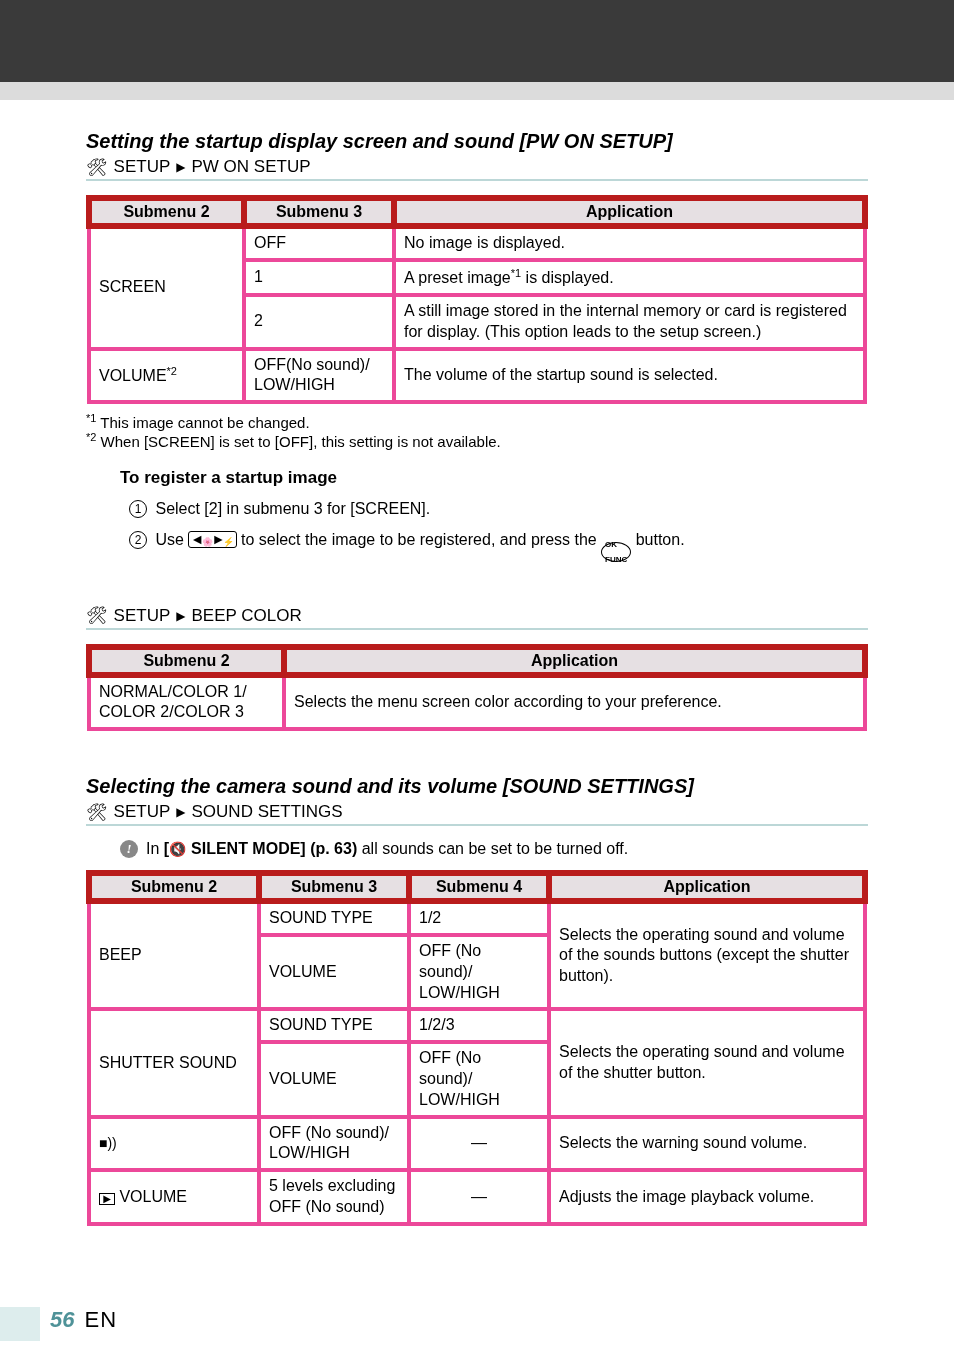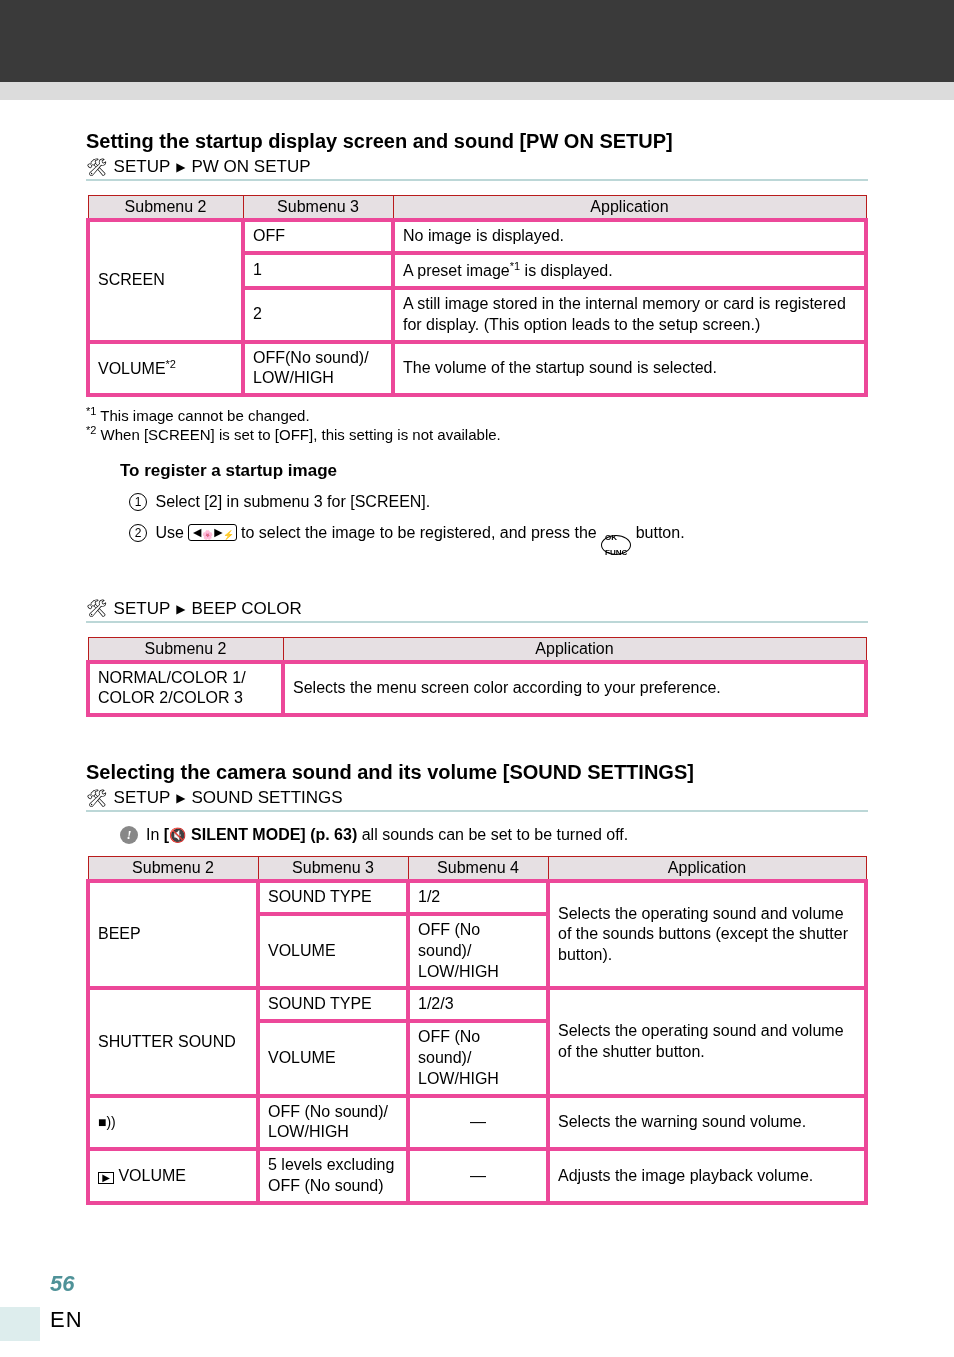--- a/index.html
+++ b/index.html
@@ -41,20 +41,21 @@
     top: 82px; left: 0; right: 0;
     height: 18px;
     background: var(--grey-bar);
   }
   .page {
     position: relative;
     padding: var(--page-pad-top) var(--page-pad-x) var(--page-pad-bottom);
   }
 
   .section-title {
+    font-style: italic;
     font-weight: bold;
     font-size: 20px;
     margin: 0 0 4px 0;
   }
   .path-row {
     display: flex;
     align-items: center;
     gap: 6px;
     font-size: 17px;
     margin-bottom: 2px;
@@ -70,24 +71,24 @@
     margin-bottom: 14px;
   }
 
   table.settings {
     width: 100%;
     border-collapse: collapse;
     font-size: 16px;
   }
   table.settings th {
     background: var(--header-pink);
-    font-weight: normal;
+    font-weight: bold;
     text-align: center;
     padding: 2px 8px;
-    border: 1px solid #b91c1c;
+    border: 6px solid #b91c1c;
   }
   table.settings td {
     border: 4px solid #ec4899;
     padding: 4px 8px;
     vertical-align: middle;
     line-height: 1.3;
   }
 
   .footnotes {
     margin-top: 8px;
@@ -179,21 +180,20 @@
     font-size: 14px;
   }
 
   .page-footer {
     position: absolute;
     left: 50px;
     bottom: 24px;
     display: flex;
     align-items: baseline;
     gap: 10px;
-    flex-direction: column;
   }
   .page-footer .num {
     font-style: italic;
     font-weight: bold;
     color: var(--teal);
     font-size: 22px;
   }
   .page-footer .lang {
     font-size: 22px;
     letter-spacing: 1px;

